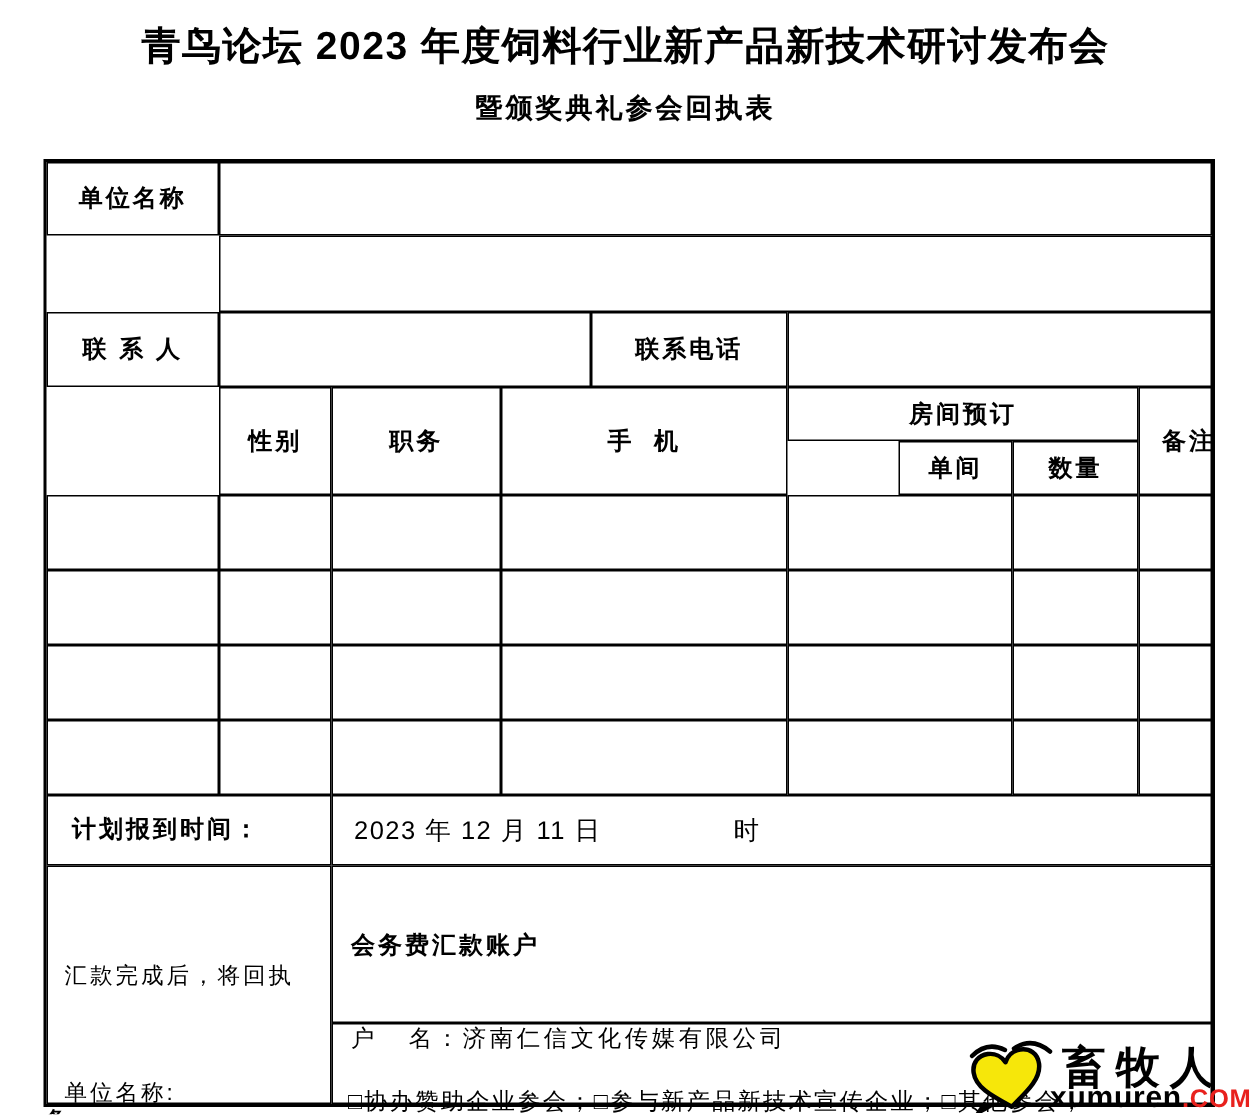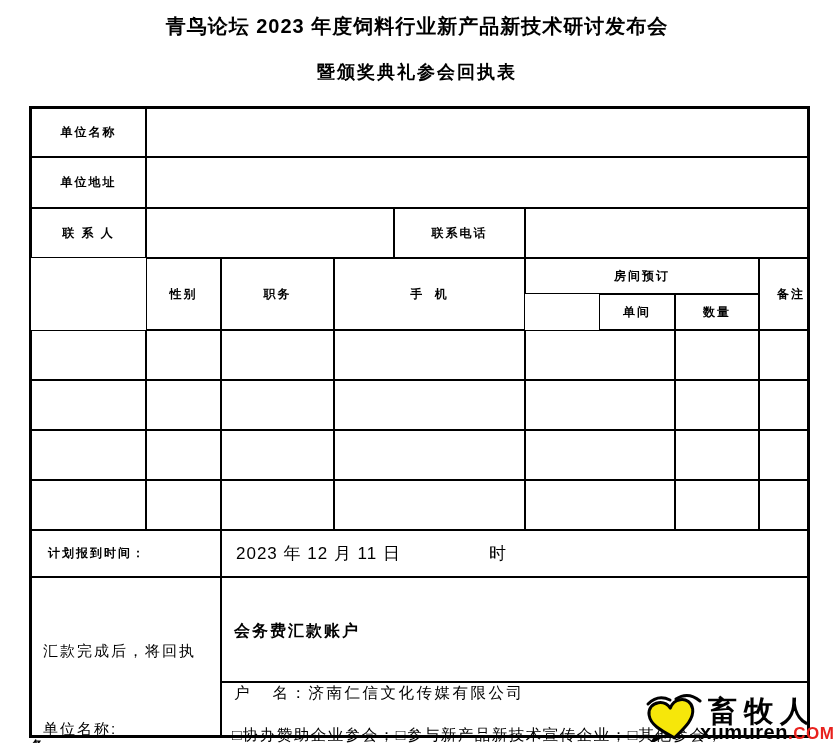--- a/index.html
+++ b/index.html
@@ -3,36 +3,36 @@
 <meta charset="utf-8">
 <style>
   html,body { margin:0; padding:0; }
   body {
     width:834px; height:743px; background:#ffffff; position:relative;
     font-family:"Liberation Sans","DejaVu Sans",sans-serif; color:#000;
     overflow:hidden;
   }
   .title1 {
     position:absolute; top:13px; left:0; right:0; text-align:center;
-    font-size:20px; font-weight:bold; letter-spacing:1px; white-space:pre;
+    font-size:26px; font-weight:bold; letter-spacing:1px; white-space:pre;
   }
   .title2 {
     position:absolute; top:60px; left:0; right:0; text-align:center;
     font-size:18px; font-weight:bold; letter-spacing:2px; white-space:pre;
   }
   .tbl {
     position:absolute; left:29px; top:106px; width:781px; height:632px;
     border:2px solid #000; box-sizing:border-box;
   }
   .cell {
     position:absolute; border:1px solid #000; box-sizing:border-box;
     display:flex; align-items:center; overflow:visible;
   }
   .lbl {
-    font-weight:bold; font-size:12px; letter-spacing:2px;
+    font-weight:bold; font-size:16px; letter-spacing:2px;
     justify-content:center; white-space:pre;
   }
   .lbl-left { justify-content:flex-start; padding-left:16px; }
   .vspan { width:1.1em; word-break:break-all; line-height:31px; text-align:center; }
   .plan-value { font-size:17px; letter-spacing:1px; padding-left:14px; white-space:pre; }
   .plan-hour { margin-left:88px; }
   .remit-cell { font-size:15px; letter-spacing:2px; line-height:26px;
     padding:8px 2px 0 11px; display:block; white-space:pre; }
   .remit-cell div:nth-child(4) { margin-top:5px; }
   .account-cell { display:block; padding:4px 0 0 12px; white-space:pre; }
@@ -56,21 +56,20 @@
 <div>
 
   <div class="title1">青鸟论坛 2023 年度饲料行业新产品新技术研讨发布会</div>
   <div class="title2">暨颁奖典礼参会回执表</div>
 
   <div class="tbl">
 
     <div class="cell lbl" style="left:0;top:0;width:115px;height:49px">单位名称</div>
     <div class="cell" style="left:115px;top:0;width:662px;height:49px"></div>
 
-    <div class="cell lbl" style="left:0;top:49px;width:115px;height:51px">单位地址</div>
     <div class="cell" style="left:115px;top:49px;width:662px;height:51px"></div>
 
     <div class="cell lbl" style="left:0;top:100px;width:115px;height:50px">联 系 人</div>
     <div class="cell" style="left:115px;top:100px;width:248px;height:50px"></div>
     <div class="cell lbl" style="left:363px;top:100px;width:131px;height:50px">联系电话</div>
     <div class="cell" style="left:494px;top:100px;width:283px;height:50px"></div>
 
     <div class="cell lbl" style="left:115px;top:150px;width:75px;height:72px">性别</div>
     <div class="cell lbl" style="left:190px;top:150px;width:113px;height:72px">职务</div>
     <div class="cell lbl" style="left:303px;top:150px;width:191px;height:72px">手  机</div>

